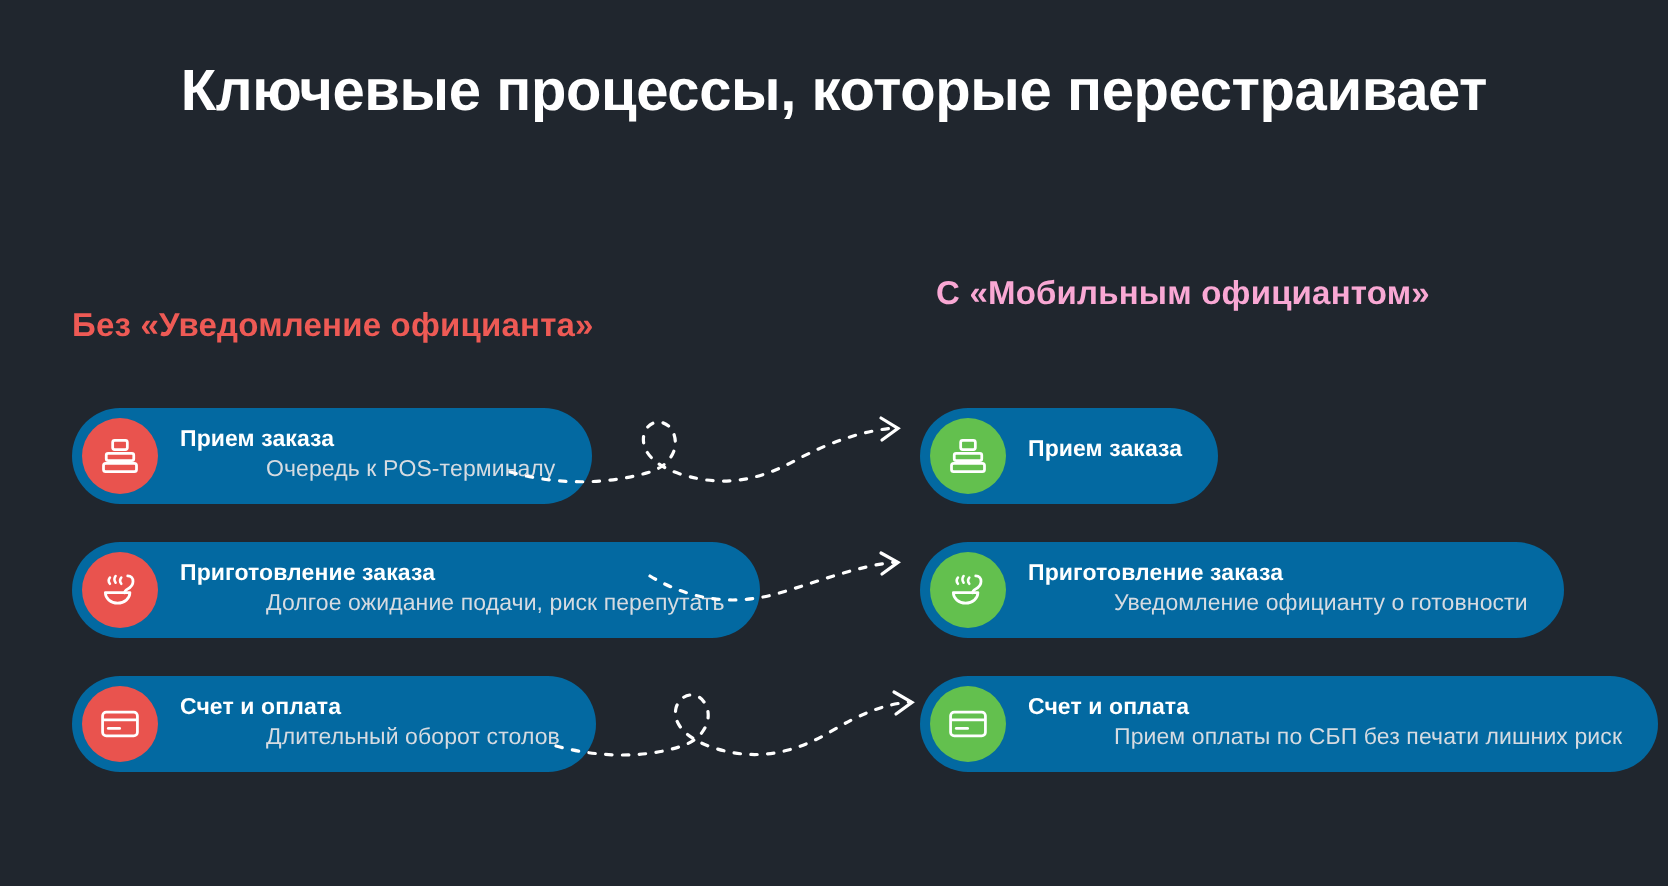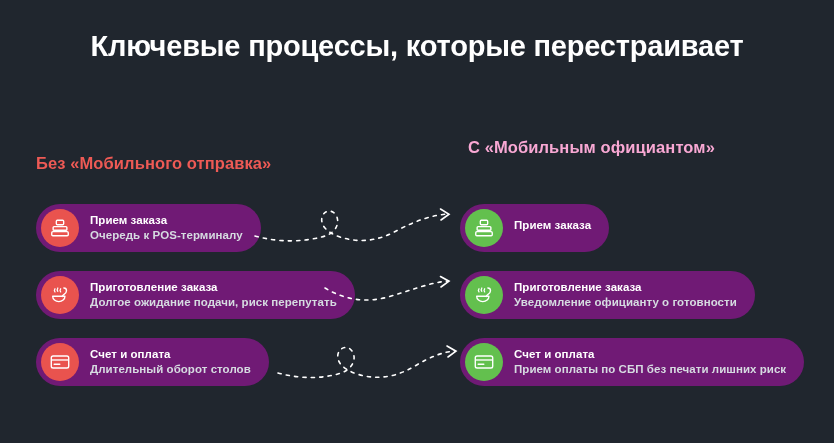--- a/index.html
+++ b/index.html
@@ -50,21 +50,21 @@
     white-space: nowrap;
   }
   .col-head.left  { left: 36px;  top: 154px; color: #ee5a55; }
   .col-head.right { left: 468px; top: 138px; color: #f9a8d4; }
 
   
   .card {
     position: absolute;
     display: inline-flex;
     align-items: center;
-    background: #701a75;
+    background: #0369a1;
     border-radius: 30px;
     height: 48px;
     padding: 0 18px 0 5px;
     box-sizing: border-box;
     white-space: nowrap;
   }
   .card .badge {
     width: 38px;
     height: 38px;
     min-width: 38px;
@@ -86,23 +86,24 @@
   }
   .card .t-title {
     font-size: 11.5px;
     font-weight: bold;
     color: #ffffff;
     letter-spacing: 0.05px;
     margin-bottom: 4px;
   }
   .card .t-sub {
     font-size: 11.5px;
-    font-weight: bold;
+    font-weight: normal;
     color: #d6dbe1;
     letter-spacing: 0.05px;
+    margin-left: 43px;
   }
 
   
   .card.l1 { left: 36px; top: 204px; }
   .card.l2 { left: 36px; top: 271px; }
   .card.l3 { left: 36px; top: 338px; }
   
   .card.r1 { left: 460px; top: 204px; }
   .card.r2 { left: 460px; top: 271px; }
   .card.r3 { left: 460px; top: 338px; }
@@ -132,21 +133,21 @@
 </style>
 </head>
 <body>
 
 <div class="slide">
 
   <div class="title-block">
     <div class="title-line">Ключевые процессы, которые перестраивает</div>
   </div>
 
-  <div class="col-head left">Без «Мобильного отправка»</div>
+  <div class="col-head left">Без «Уведомление официанта»</div>
   <div class="col-head right">С «Мобильным официантом»</div>
 
   <div class="card neg l1">
     <span class="badge">
       <svg width="22" height="22" viewBox="0 0 24 24" aria-hidden="true">
         <rect x="8" y="3.5" width="8" height="5" rx="1.1" fill="none" stroke="#ffffff" stroke-width="1.5"></rect>
         <rect x="4.5" y="10.5" width="15" height="4" rx="1" fill="none" stroke="#ffffff" stroke-width="1.5"></rect>
         <rect x="3" y="16" width="18" height="4.5" rx="1.2" fill="none" stroke="#ffffff" stroke-width="1.5"></rect>
       </svg>
     </span>

